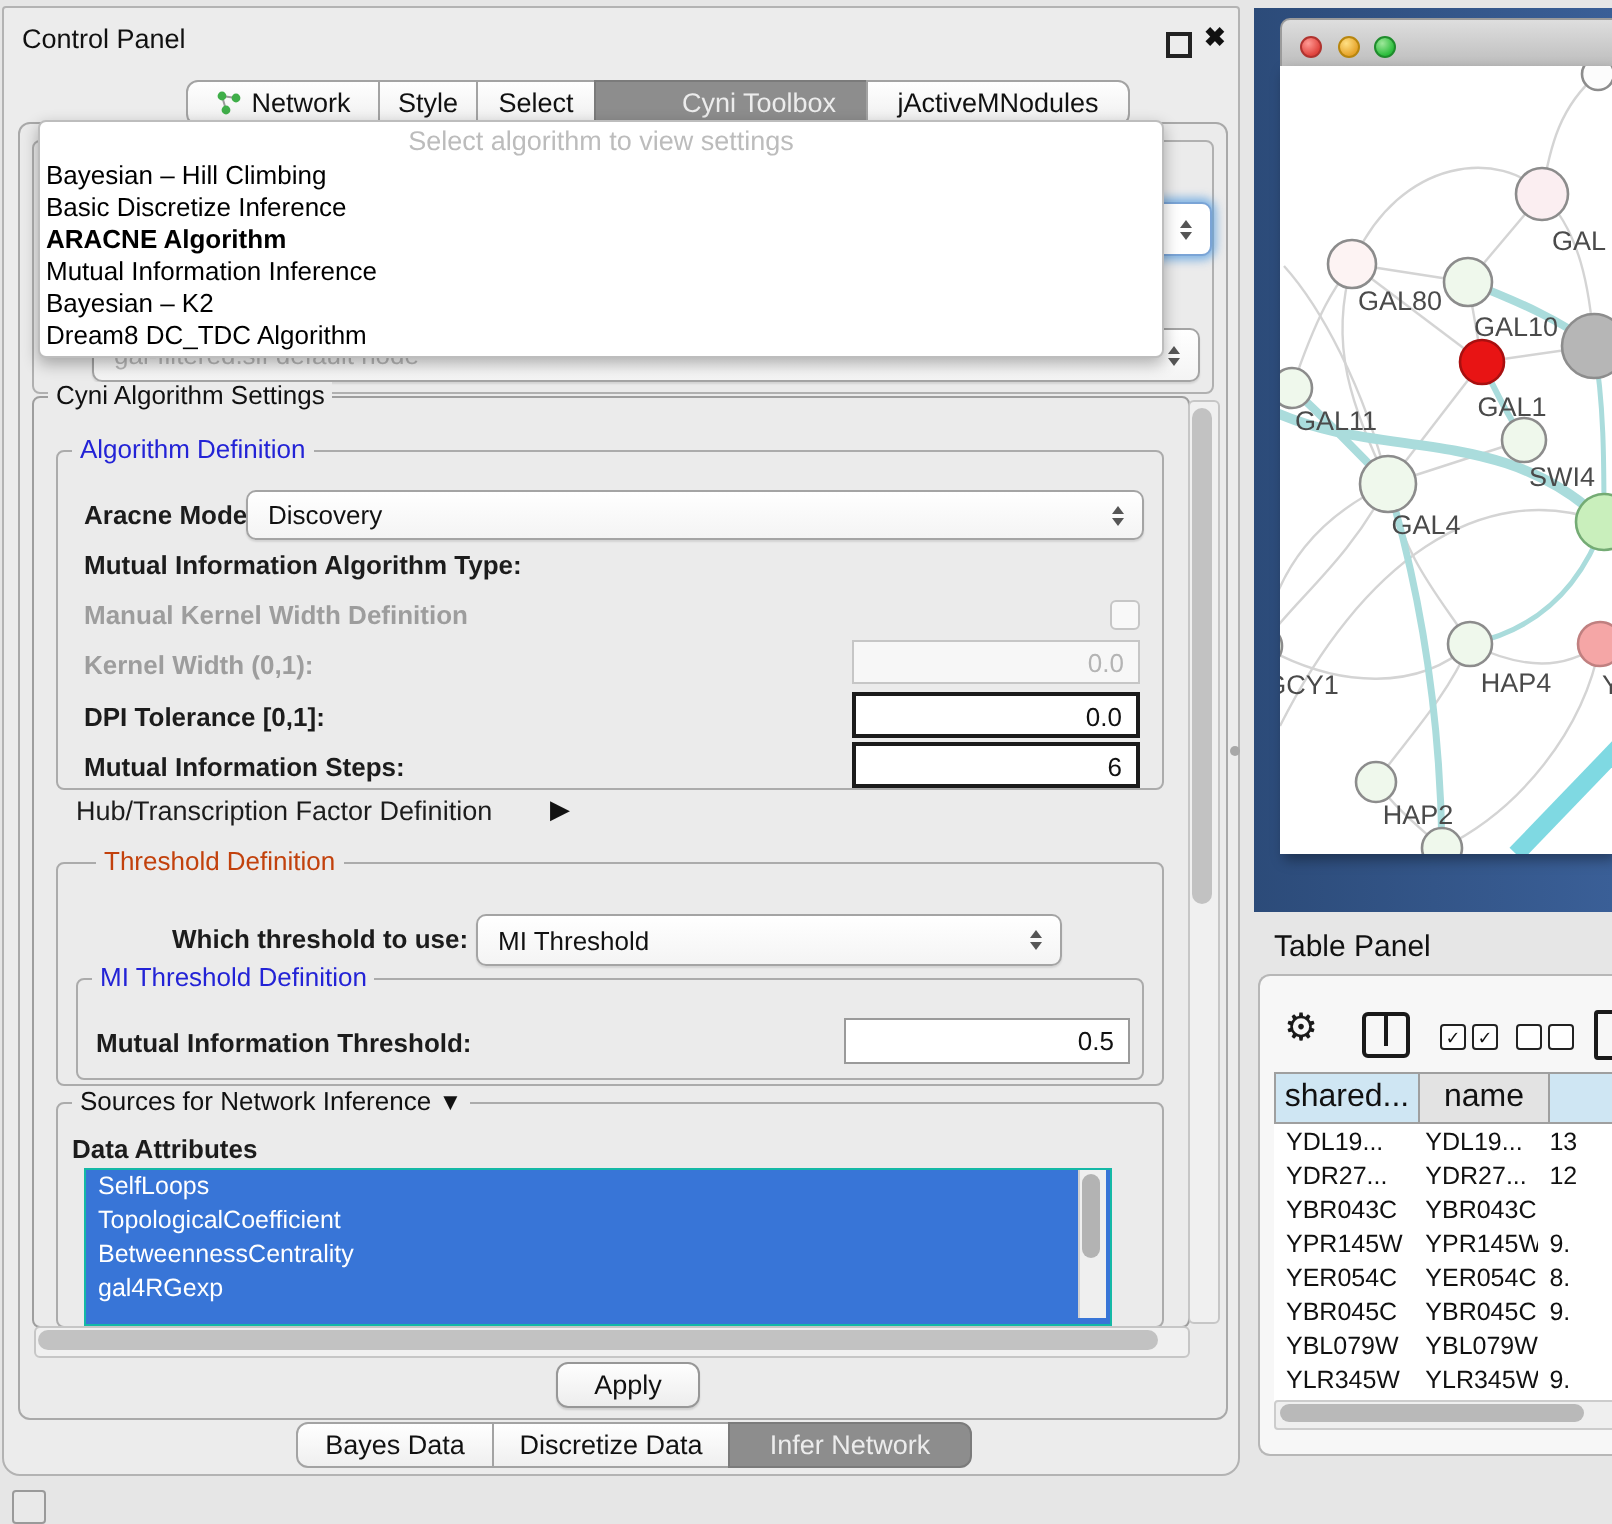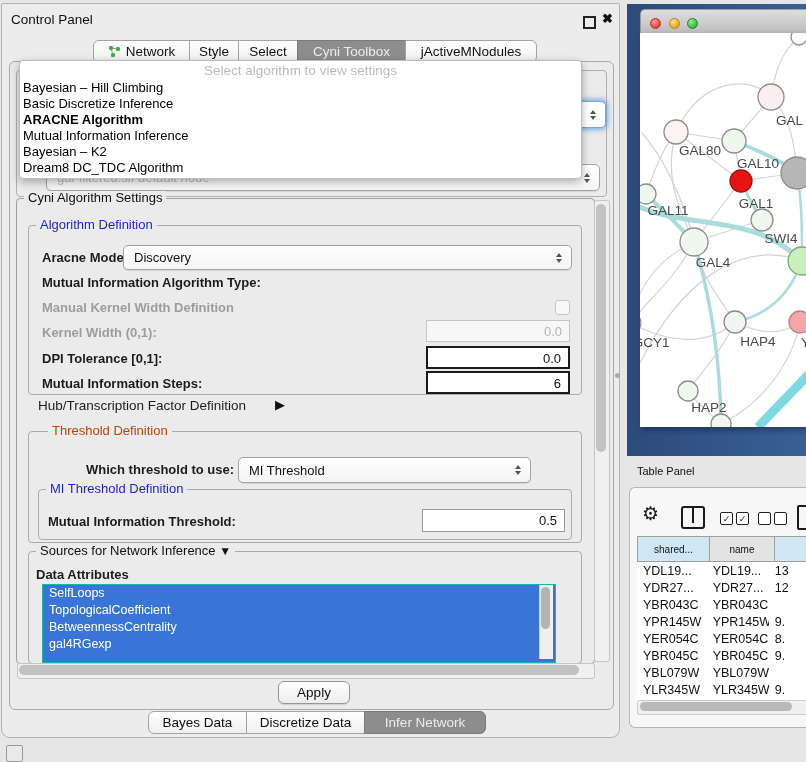--- a/index.html
+++ b/index.html
@@ -27,21 +27,21 @@
            margin-left:-1px;gap:5px;box-sizing:content-box;}
   .seg-tab:first-child{border-radius:6px 0 0 6px;margin-left:0;}
   .seg-tab:last-child{border-radius:0 6px 6px 0;}
   .seg-tab.sel{background:#8d8d8d;color:#ececec;border-color:#7b7b7b;}
   .dd-item{font-size:13px;height:16px;line-height:16px;color:#000;padding-left:3px;white-space:nowrap;}
   .attr-item{height:17px;line-height:17px;background:#3875d7;color:#fff;font-size:12.5px;padding-left:6px;white-space:nowrap;}
   .track{position:absolute;background:#f0f0f0;border:1px solid #c6c6c6;border-radius:7px;}
   .thumb{position:absolute;background:#c2c2c2;border-radius:5px;}
   .nlabel{font-size:13.5px;fill:#4a4a4a;}
   .tp-hcell{box-sizing:border-box;border:1px solid #9f9f9f;border-left:none;height:26px;
-            display:flex;align-items:center;justify-content:center;font-size:10px;color:#111;}
+            display:flex;align-items:center;justify-content:center;font-size:16px;color:#111;}
   .tp-row{display:flex;height:17px;align-items:center;}
   .tp-cell{box-sizing:border-box;padding-left:6px;font-size:12.5px;color:#111;white-space:nowrap;overflow:hidden;}
   .chkbox{width:11px;height:11px;border:1.5px solid #222;border-radius:2px;display:inline-flex;
           align-items:center;justify-content:center;font-size:9px;color:#111;background:#fff;}
 </style>
 </head>
 <body>
 
 <div id="root">
 
@@ -62,21 +62,21 @@
             <circle cx="5" cy="10" r="2.2" fill="#3fae49"></circle>
           </svg>
           <span>Network</span>
         </div>
         <div class="seg-tab" style="width: 48px;">
           <span>Style</span>
         </div>
         <div class="seg-tab" style="width: 58px;">
           <span>Select</span>
         </div>
-        <div class="seg-tab sel" style="width: 107px;">
+        <div class="seg-tab sel" style="width: 107px; padding-left: 28px;">
           <span>Cyni Toolbox</span>
         </div>
         <div class="seg-tab" style="width: 130px;">
           <span>jActiveMNodules</span>
         </div>
       </div>
 
     <div class="abs" style="left:7px;top:57px;width:603px;height:647px;border:1px solid #a9a9a9;border-radius:6px;background:#ebebeb;"></div>
 
     <div class="groupbox" style="left:14px;top:66px;width:589px;height:125px;border-color:#b0b0b0;"></div>
@@ -274,21 +274,21 @@
             <text x="73" y="234" class="nlabel" text-anchor="middle">GAL4</text>
             <text x="11" y="314" class="nlabel" text-anchor="middle">GCY1</text>
             <text x="118" y="313" class="nlabel" text-anchor="middle">HAP4</text>
             <text x="161" y="314" class="nlabel" text-anchor="start">Y</text>
             <text x="69" y="379" class="nlabel" text-anchor="middle">HAP2</text>
           </g>
       </svg>
     </div>
   </div>
 
-  <div class="lbl" style="left:637px;top:465px;font-size:11px;color:#111;">Table Panel</div>
+  <div class="lbl" style="left:637px;top:465px;font-size:15px;color:#111;">Table Panel</div>
 
   <div class="abs" style="left:629px;top:487px;width:177px;height:239px;background:#f7f7f7;border:1px solid #b7b7b7;
               border-right:none;border-radius:6px 0 0 6px;overflow:hidden;">
 
     <div class="abs" style="left:12px;top:14px;font-size:19px;color:#1a1a1a;">⚙</div>
     <div class="abs" style="left:51px;top:18px;width:20px;height:19px;border:2px solid #1a1a1a;border-radius:3px;">
       <div style="position:absolute;left:9px;top:0;width:2px;height:15px;background:#1a1a1a;"></div>
     </div>
     <div class="abs" style="left:90px;top:24px;display:flex;gap:3px;">
       <span class="chkbox">✓</span>

